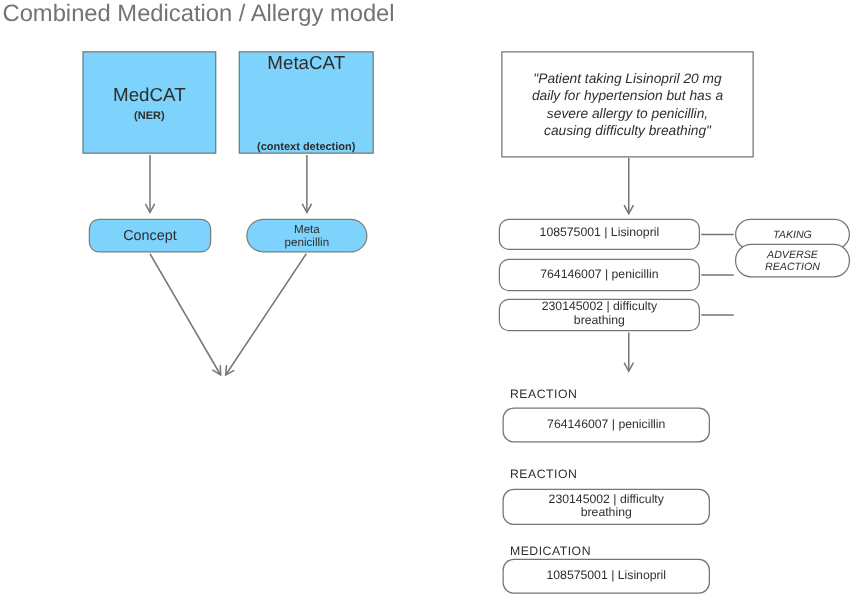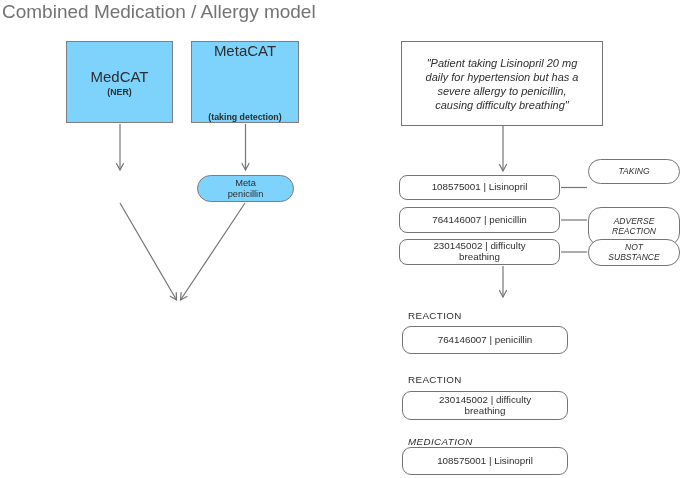--- a/index.html
+++ b/index.html
@@ -30,28 +30,28 @@
   .assign-box { left:95px; top:306px; width:164px; height:126px; font-size:13px; line-height:16px; }
 
   .quote-box { left:401px; top:41px; width:202px; height:85px; font-size:11px; line-height:14px; font-style:italic; }
 
   .entity-box { left:399px; width:161px; border-radius:8px; font-size:9.8px; line-height:10.8px; }
   .entity-0 { top:175px; height:25px; }
   .entity-1 { top:207px; height:26px; }
   .entity-2 { top:239px; height:26px; }
 
   .meta-pill { left:588px; width:92px; border-radius:13px; font-size:8.5px; line-height:9.6px; font-style:italic; }
-  .pill-0 { top:159px; height:25px; }
-  .pill-1 { top:207px; height:39px; }
+  .pill-0 { top:175px; height:25px; }
+  .pill-1 { top:195px; height:27px; }
   .pill-2 { top:239px; height:27px; }
 
   .cat-label { position:absolute; left:408px; font-size:9.8px; letter-spacing:0.4px; color:#2e2e2e; }
   .cat-label-0 { top:310px; }
   .cat-label-1 { top:374px; }
-  .cat-label-2 { top:436px;font-style:italic; }
+  .cat-label-2 { top:436px; }
 
   .cat-box { left:402px; width:166px; border-radius:9px; font-size:9.8px; line-height:10.8px; }
   .cat-box-0 { top:326px; height:28px; }
   .cat-box-1 { top:391px; height:29px; }
   .cat-box-2 { top:447px; height:28px; }
 
   svg.wires { position:absolute; left:0; top:0; width:685px; height:478px; pointer-events:none; }
 </style>
 </head>
 <body>
@@ -79,43 +79,42 @@
 
   <div class="abs title">Combined Medication / Allergy model</div>
 
   <div class="box medcat-box">
     <div class="node-name">MedCAT</div>
     <div class="node-note">(NER)</div>
   </div>
 
   <div class="box metacat-box">
     <div class="node-name">MetaCAT</div>
-    <div class="node-note">(taking detection)</div>
+    <div class="node-note">(context detection)</div>
   </div>
 
+  <div class="box concept-box">Concept</div>
 
   <div class="box metaann-pill pre">Meta
 penicillin</div>
 
 
   <div class="box white quote-box pre">"Patient taking Lisinopril 20 mg
 daily for hypertension but has a
 severe allergy to penicillin,
 causing difficulty breathing"</div>
 
   <div class="box white entity-box entity-0">108575001 | Lisinopril</div>
   <div class="box white entity-box entity-1">764146007 | penicillin</div>
   <div class="box white entity-box entity-2 pre">230145002 | difficulty
 breathing</div>
 
   <div class="box white meta-pill pill-0">TAKING</div>
   <div class="box white meta-pill pill-1 pre">ADVERSE
 REACTION</div>
-  <div class="box white meta-pill pill-2 pre">NOT
-SUBSTANCE</div>
 
   <div class="cat-label cat-label-0">REACTION</div>
   <div class="box white cat-box cat-box-0">764146007 | penicillin</div>
 
   <div class="cat-label cat-label-1">REACTION</div>
   <div class="box white cat-box cat-box-1 pre">230145002 | difficulty
 breathing</div>
 
   <div class="cat-label cat-label-2">MEDICATION</div>
   <div class="box white cat-box cat-box-2">108575001 | Lisinopril</div>

